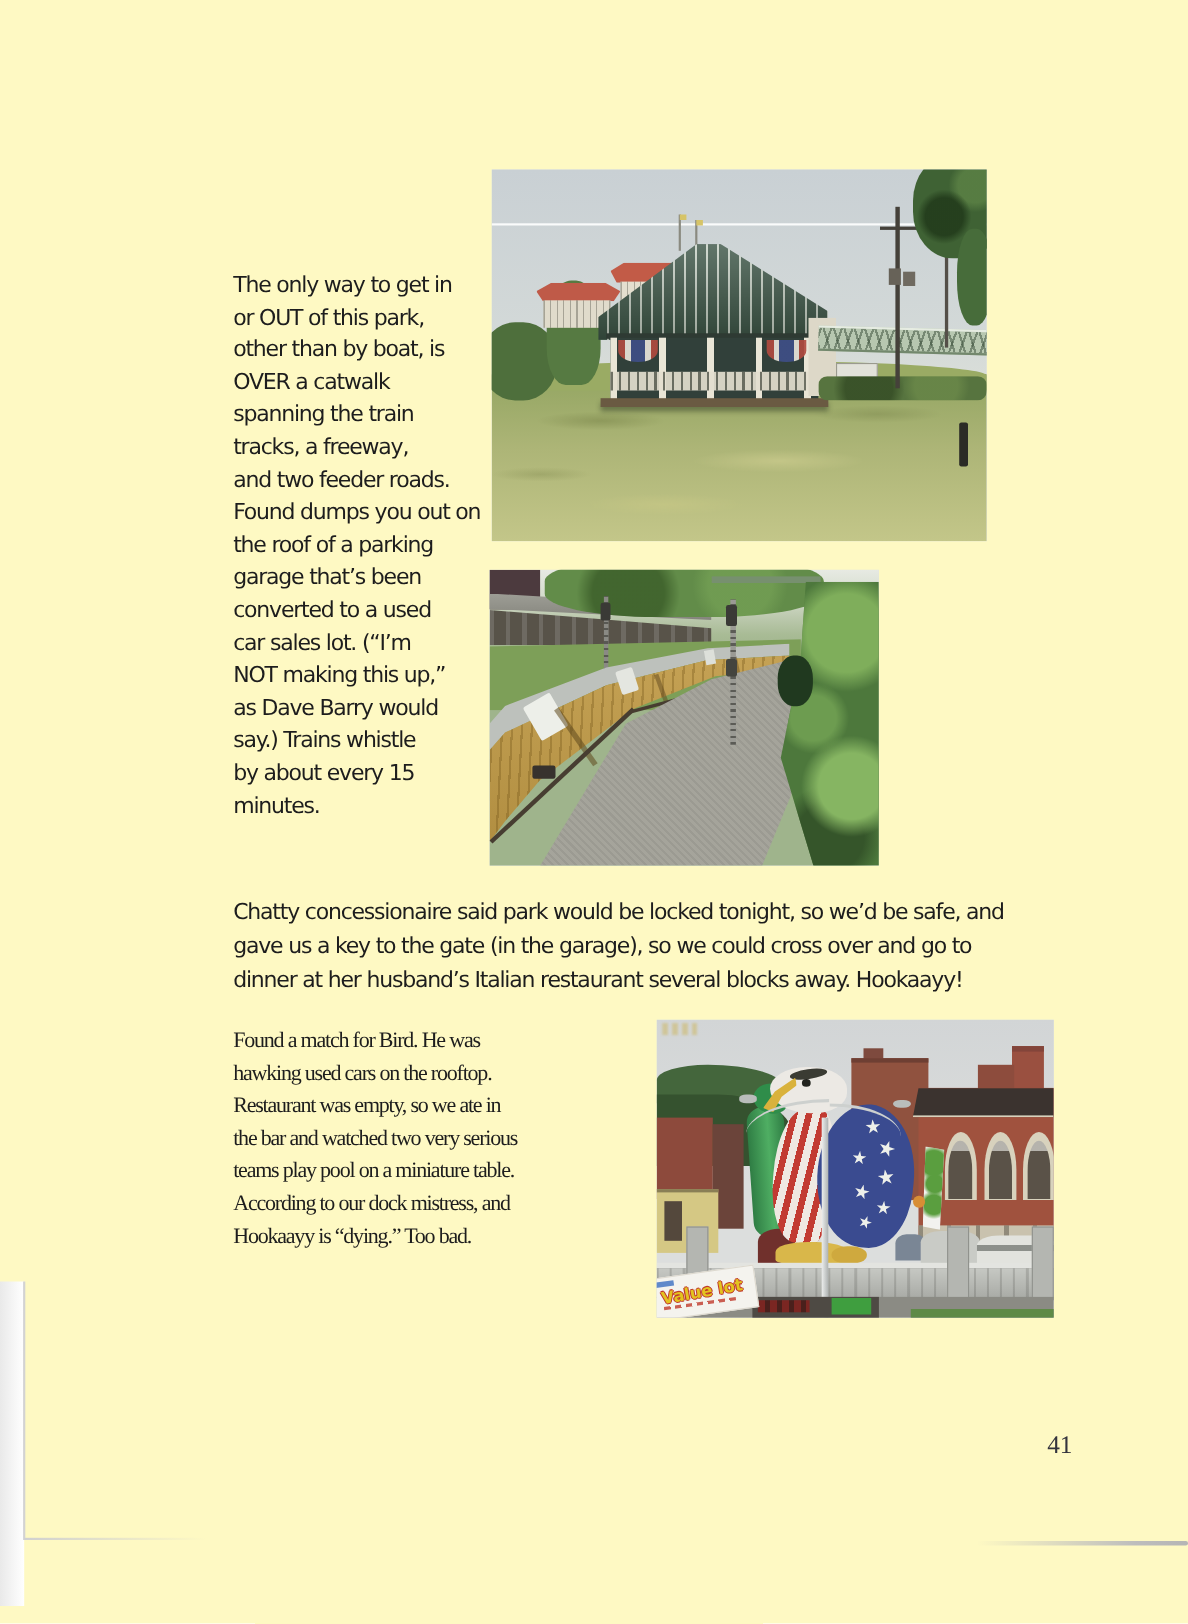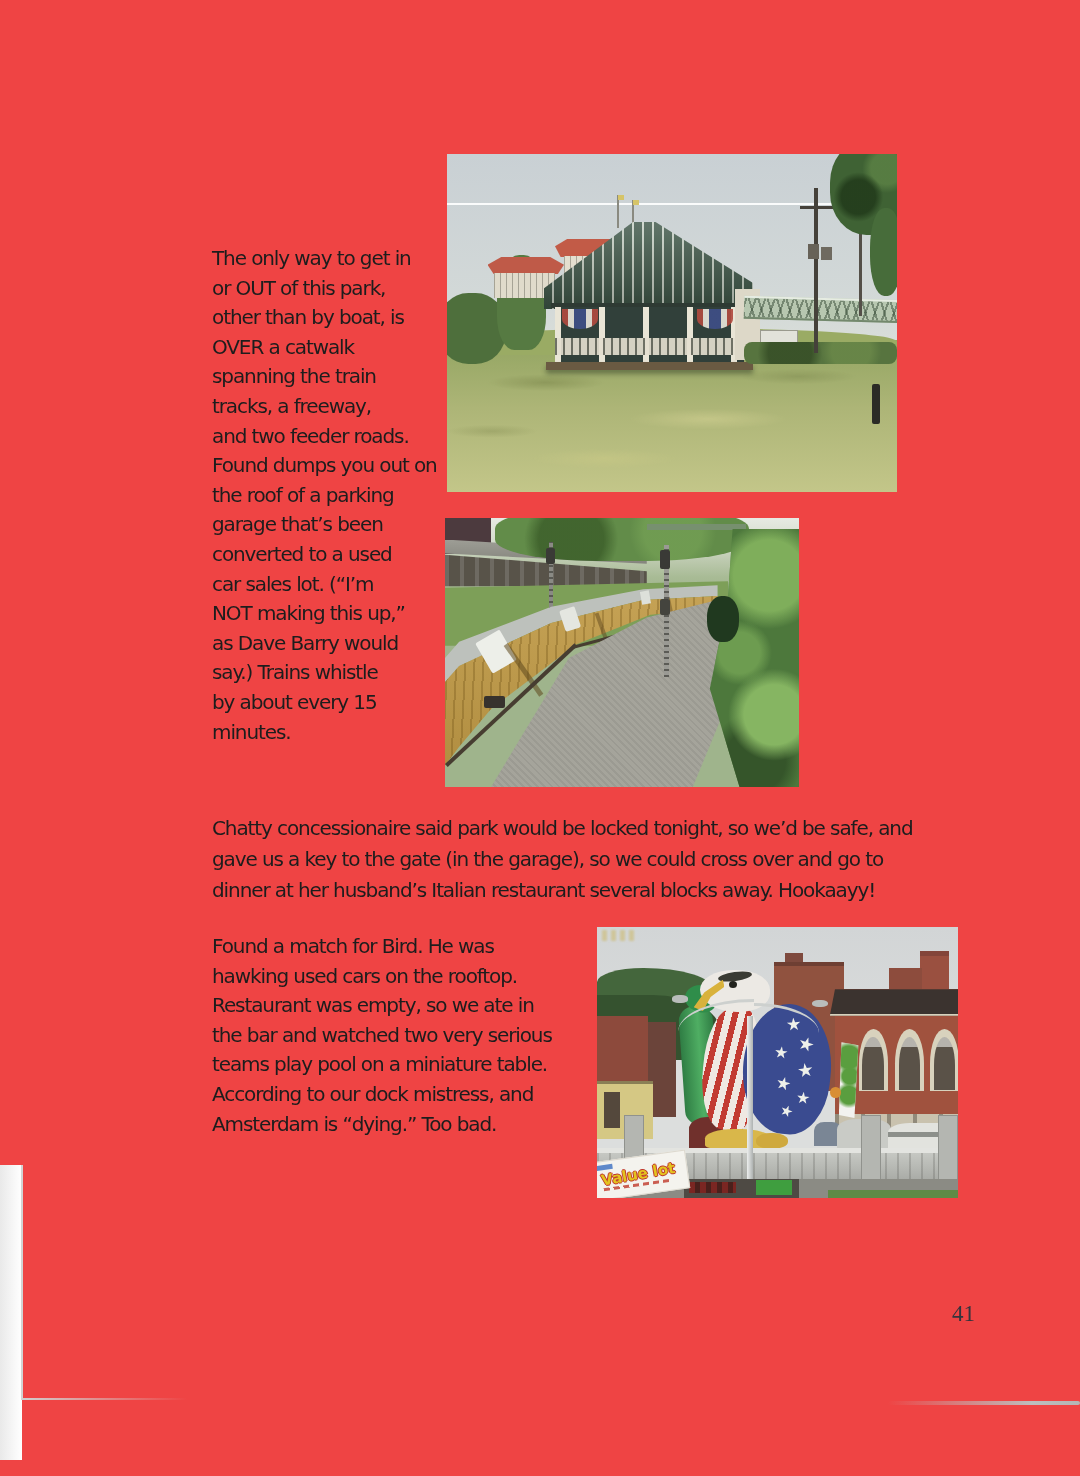--- a/index.html
+++ b/index.html
@@ -1,25 +1,25 @@
 <!DOCTYPE html>
 <html><head>
 <meta charset="utf-8">
 <style>
   html,body{margin:0;padding:0;background:#ffffff;}
-  .page{position:relative;width:1080px;height:1476px;background:#ef4444;overflow:hidden;
+  .page{position:relative;width:1080px;height:1476px;background:#fef9c3;overflow:hidden;
         font-family:"DejaVu Sans",sans-serif;}
   .ab{position:absolute;}
 
   
   .para{position:absolute;color:#1d1d1d;font-size:20px;line-height:29.6px;letter-spacing:-1.1px;}
   .para div{white-space:nowrap;}
   #para-intro{left:212px;top:244px;}
   #para-concessionaire{left:212px;top:813px;line-height:30.8px;}
-  #para-bird{left:212px;top:932px;}
+  #para-bird{left:212px;top:932px;font-family:Liberation Serif, serif;}
 
   
   .page-number{position:absolute;left:952px;top:1301px;font-family:"Liberation Serif",serif;
                font-size:23px;color:#34343d;}
 
   
   .artifact-left-band{left:0;top:1165px;width:22px;height:295px;
      background:linear-gradient(to right,#e9e9e9,#fbfbfb 80%,#ffffff);}
   .artifact-left-vline{left:21px;top:1165px;width:2px;height:235px;background:#d3d3d3;}
   .artifact-left-hline{left:22px;top:1398px;width:165px;height:2px;
@@ -321,21 +321,21 @@
       <div>dinner at her husband’s Italian restaurant several blocks away. Hookaayy!</div>
     </div>
 
   <div class="para" id="para-bird">
       <div>Found a match for Bird. He was</div>
       <div>hawking used cars on the rooftop.</div>
       <div>Restaurant was empty, so we ate in</div>
       <div>the bar and watched two very serious</div>
       <div>teams play pool on a miniature table.</div>
       <div>According to our dock mistress, and</div>
-      <div>Amsterdam is “dying.” Too bad.</div>
+      <div>Hookaayy is “dying.” Too bad.</div>
     </div>
 
   <div class="photo" id="photo-eagle">
     <div class="ab p3-sky"></div>
     <div class="ab p3-hill1"></div>
     <div class="ab p3-hill2"></div>
     <div class="ab p3-parapet"></div>
     <div class="ab p3-brick-center"></div>
     <div class="ab p3-chimney-right"></div>
     <div class="ab p3-parapet-right"></div>

